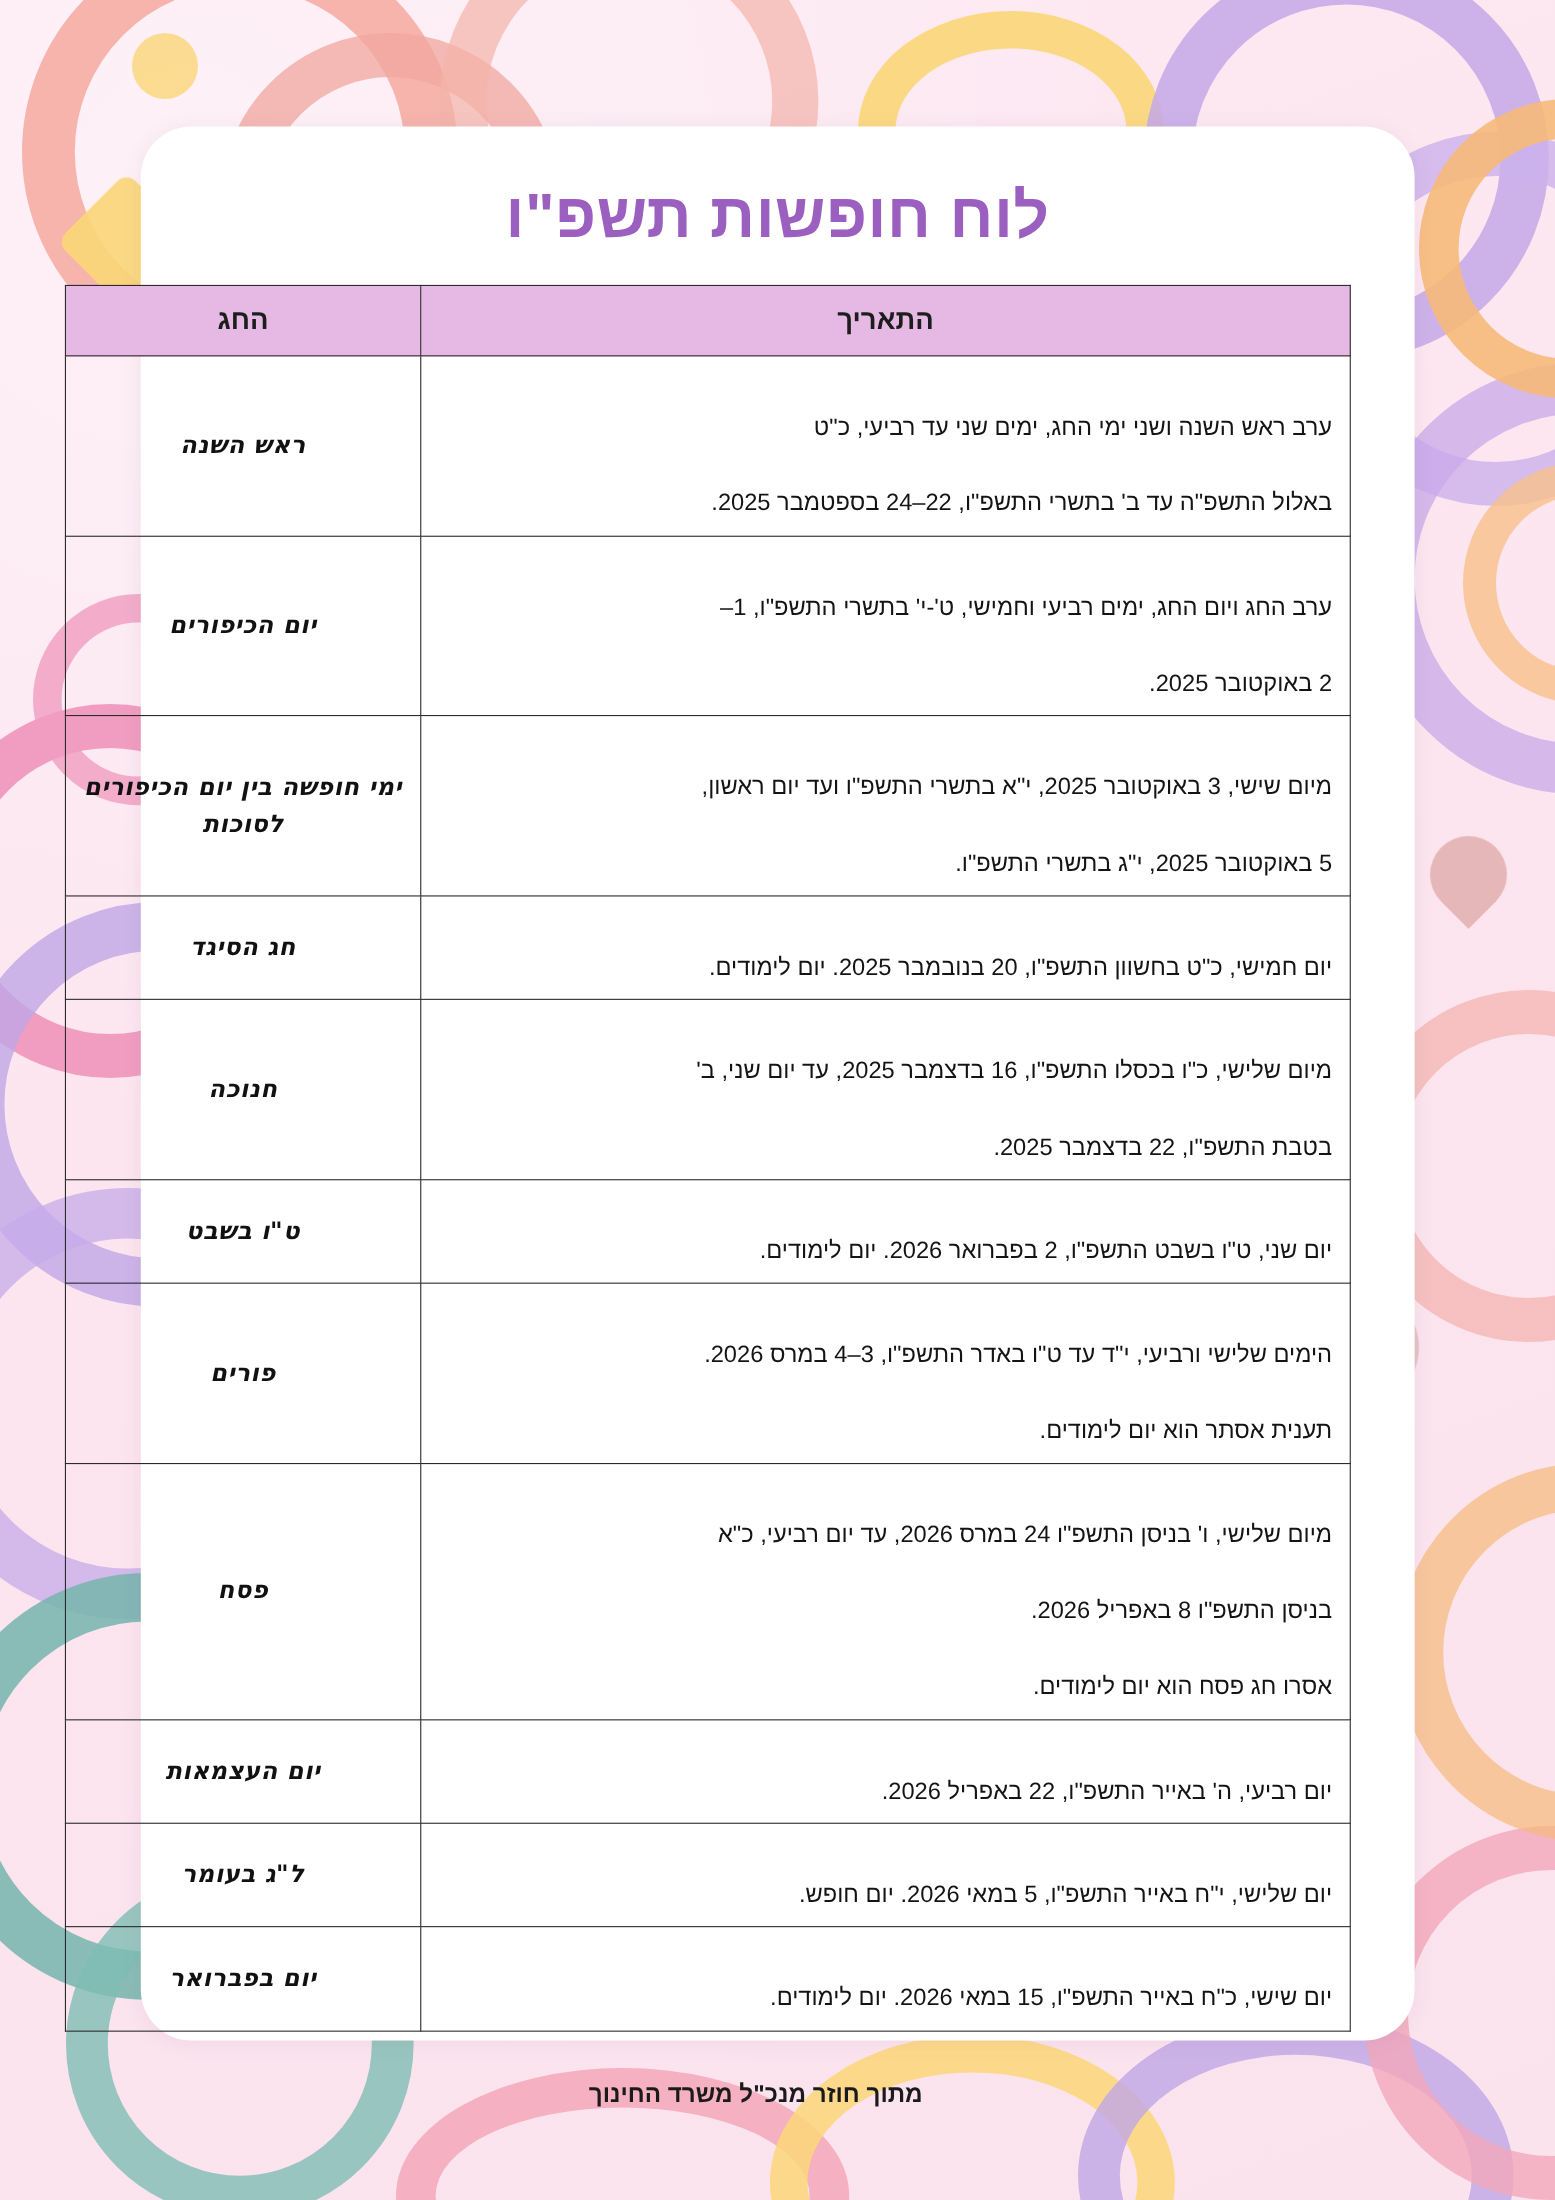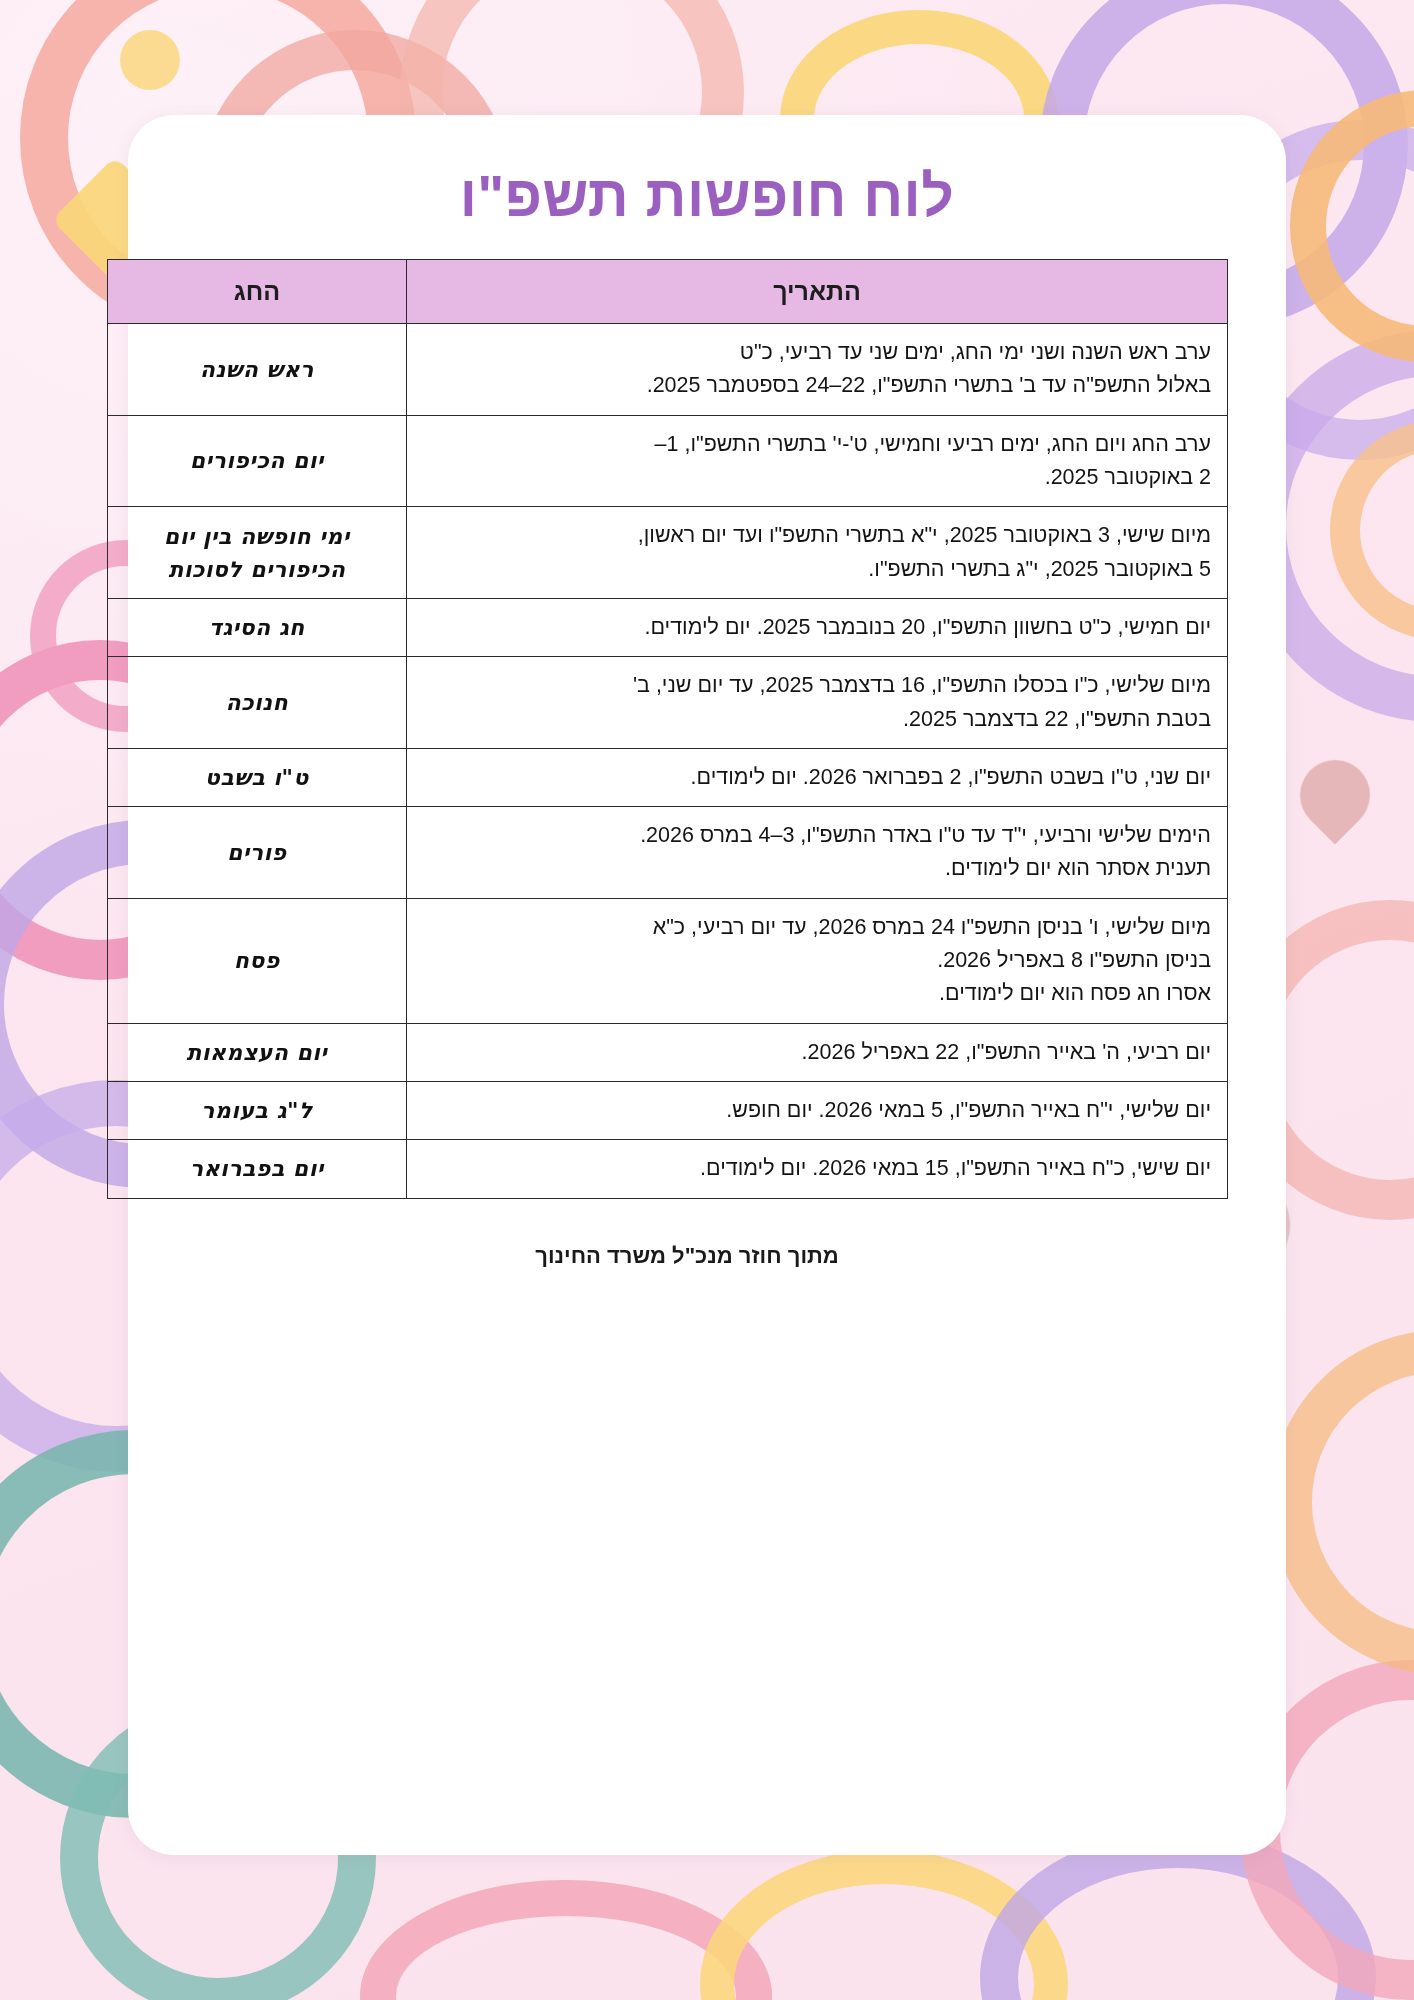--- a/index.html
+++ b/index.html
@@ -106,21 +106,21 @@
   table.holidays th,
   table.holidays td {
     border: 1px solid #2b2b2b;
     vertical-align: middle;
   }
   table.holidays thead th {
     background: #e5b9e3;
     font-size: 25px;
     font-weight: bold;
     color: #1d1d1d;
-    padding: 17px 10px;
+    padding: 17px 22px;
   }
   th.col-holiday { width: 278px; }
   th.col-date { width: 800px; }
 
   td.holiday {
     text-align: center;
     font-weight: bold;
     font-size: 22px;
     color: #111;
     padding: 0 6px;
@@ -129,21 +129,21 @@
     font-style: italic;
     font-family: "DejaVu Sans", sans-serif;
   }
   td.date {
     text-align: right;
     font-size: 21.5px;
     color: #141414;
     padding: 12px 16px;
     line-height: 1.55;
   }
-  td.date .ln { display: block; }
+  td.date .ln { display: block; margin-top: 36px; }
 
   .footer-note {
     margin-top: 44px;
     text-align: center;
     font-size: 22px;
     font-weight: bold;
     color: #1a1a1a;
     padding-right: 40px;
   }
 </style>

